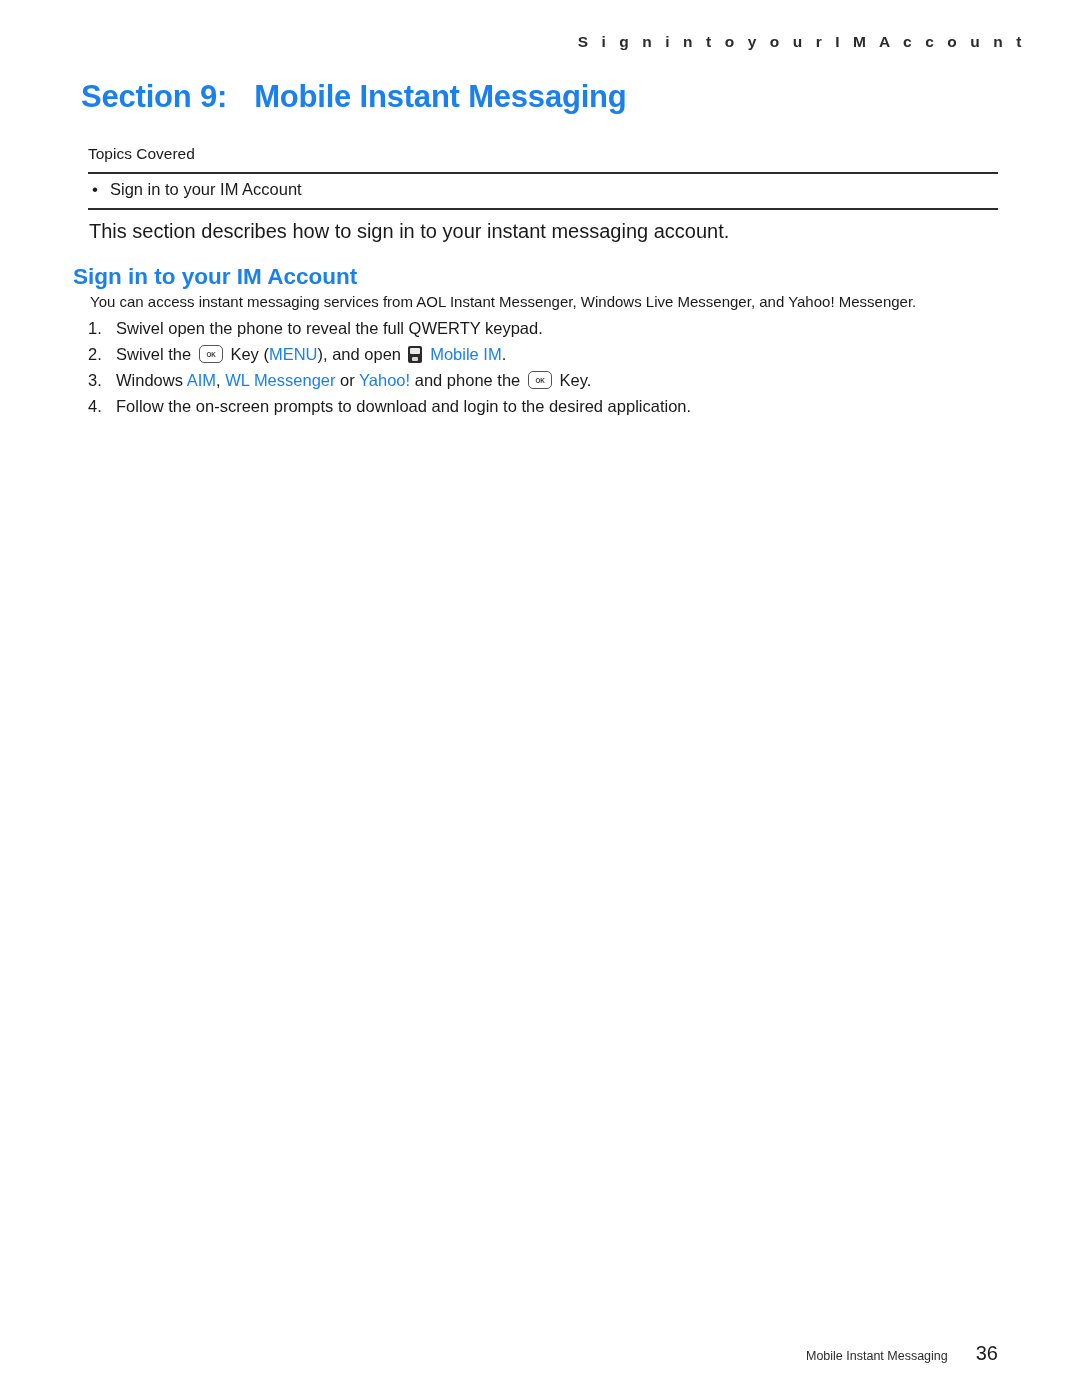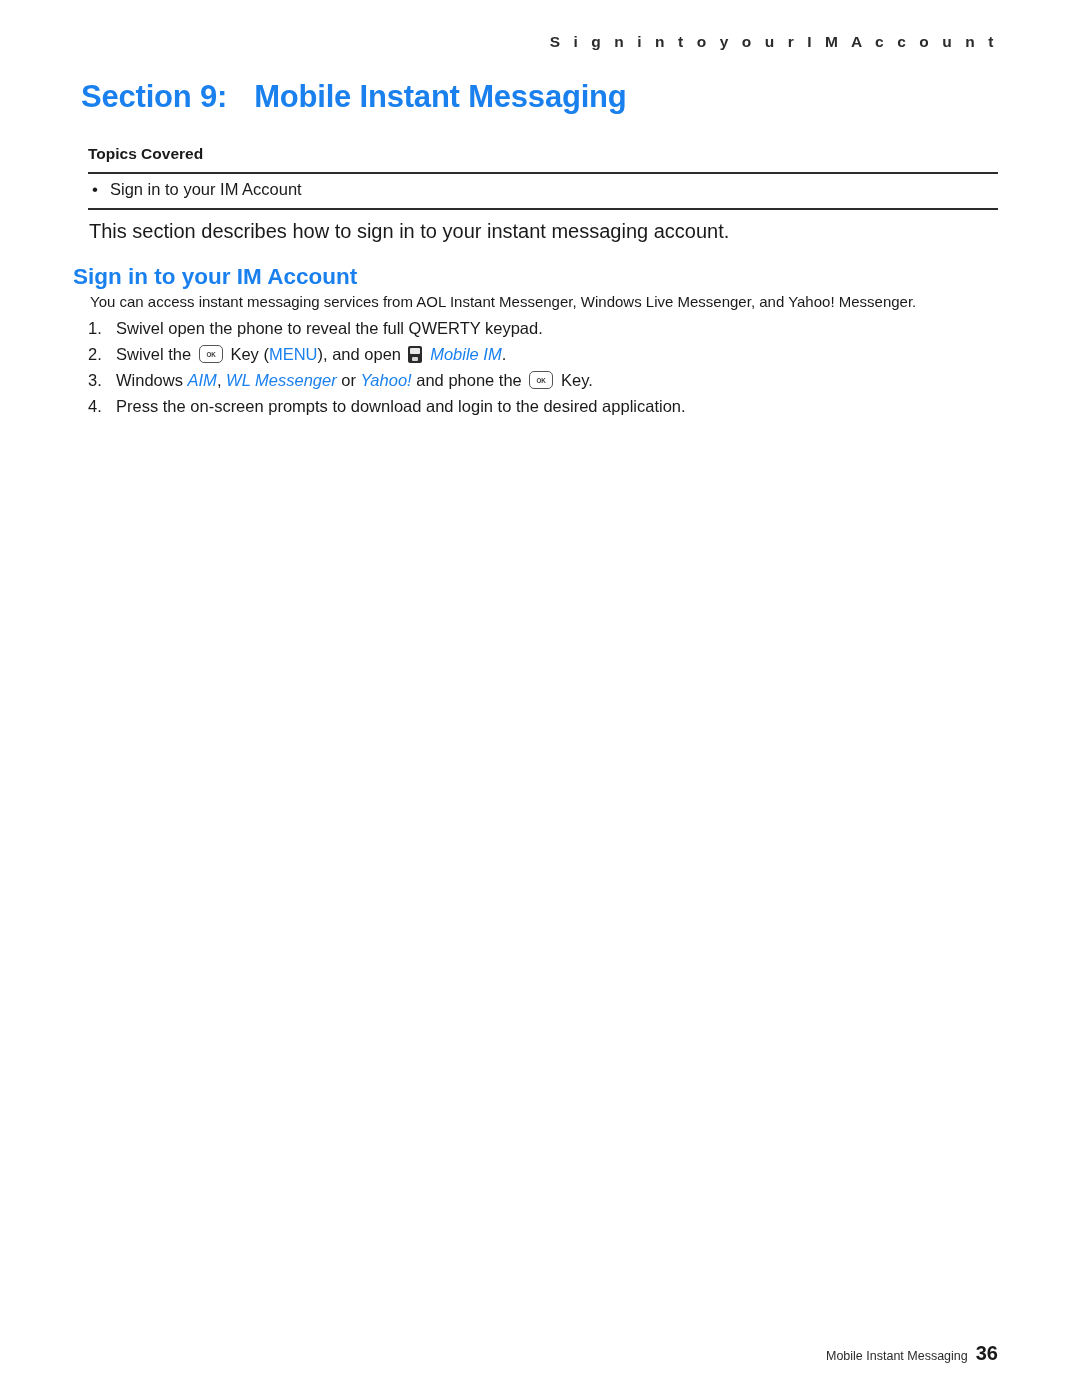--- a/index.html
+++ b/index.html
@@ -26,20 +26,21 @@
     position: absolute;
     top: 33px;
     left: 0;
     width: 998px;
     text-align: right;
     font-size: 15.5px;
     font-weight: 700;
     letter-spacing: 4.6px;
     color: #2b2b2b;
     white-space: nowrap;
+    padding-left: 28px;
   }
 
   
   .section-title {
     position: absolute;
     top: 79px;
     left: 81px;
     font-size: 31px;
     font-weight: 700;
     color: #1a80ee;
@@ -47,21 +48,21 @@
     white-space: nowrap;
   }
   .section-title .sec-num { margin-right: 27px; }
 
   
   .topics-label {
     position: absolute;
     top: 145px;
     left: 88px;
     font-size: 15.5px;
-    font-weight: 700;
+    font-weight: 400;
     color: #1a1a1a;
   }
   .rule {
     position: absolute;
     left: 88px;
     width: 910px;
     height: 2px;
     background: #2c2c2c;
   }
   .rule-top { top: 172px; }
@@ -130,21 +131,21 @@
     white-space: nowrap;
   }
   .step-num {
     width: 28px;
     flex: 0 0 28px;
     text-align: left;
   }
   .step-text { display: inline-block; }
 
   .blue { color: #1a80ee; }
-  .blue-i { color: #1a80ee; font-style: italic; }
+  .blue-i { color: #1a80ee; }
 
   
   .ok-key {
     display: inline-block;
     vertical-align: -3px;
     width: 22px;
     height: 16px;
     border: 1.4px solid #555;
     border-radius: 5px;
     position: relative;
@@ -204,23 +205,23 @@
     display: flex;
     justify-content: flex-end;
     align-items: baseline;
   }
   .footer-text {
     font-size: 12.5px;
     color: #2b2b2b;
   }
   .footer-page {
     font-size: 20px;
-    font-weight: 700;
-    color: #1a1a1a;
-    margin-left: 8px;
+    font-weight: 400;
+    color: #1a1a1a;
+    margin-left: 28px;
   }
 </style>
 </head>
 <body>
 
 <div class="page">
 
   <div class="running-header">S i g n   i n   t o   y o u r   I M   A c c o u n t</div>
 
   <div class="section-title">
@@ -252,21 +253,21 @@
       <div class="step">
         <span class="step-num">2.</span>
         <span class="step-text"><span>Swivel the</span> <span class="ok-key"></span> <span>Key (</span><span class="blue">MENU</span><span>), and open</span> <span class="device-icon"></span> <span class="blue-i">Mobile IM</span><span>.</span></span>
       </div>
       <div class="step">
         <span class="step-num">3.</span>
         <span class="step-text"><span>Windows</span> <span class="blue-i">AIM</span><span>,</span> <span class="blue-i">WL Messenger</span> <span>or</span> <span class="blue-i">Yahoo!</span> <span>and phone the</span> <span class="ok-key"></span> <span>Key.</span></span>
       </div>
       <div class="step">
         <span class="step-num">4.</span>
-        <span class="step-text"><span>Press the on-screen prompts to download and login to the desired application.</span></span>
+        <span class="step-text"><span>Follow the on-screen prompts to download and login to the desired application.</span></span>
       </div>
     </div>
 
   <div class="footer">
     <span class="footer-text">Mobile Instant Messaging</span>
     <span class="footer-page">36</span>
   </div>
 
 </div>
 

